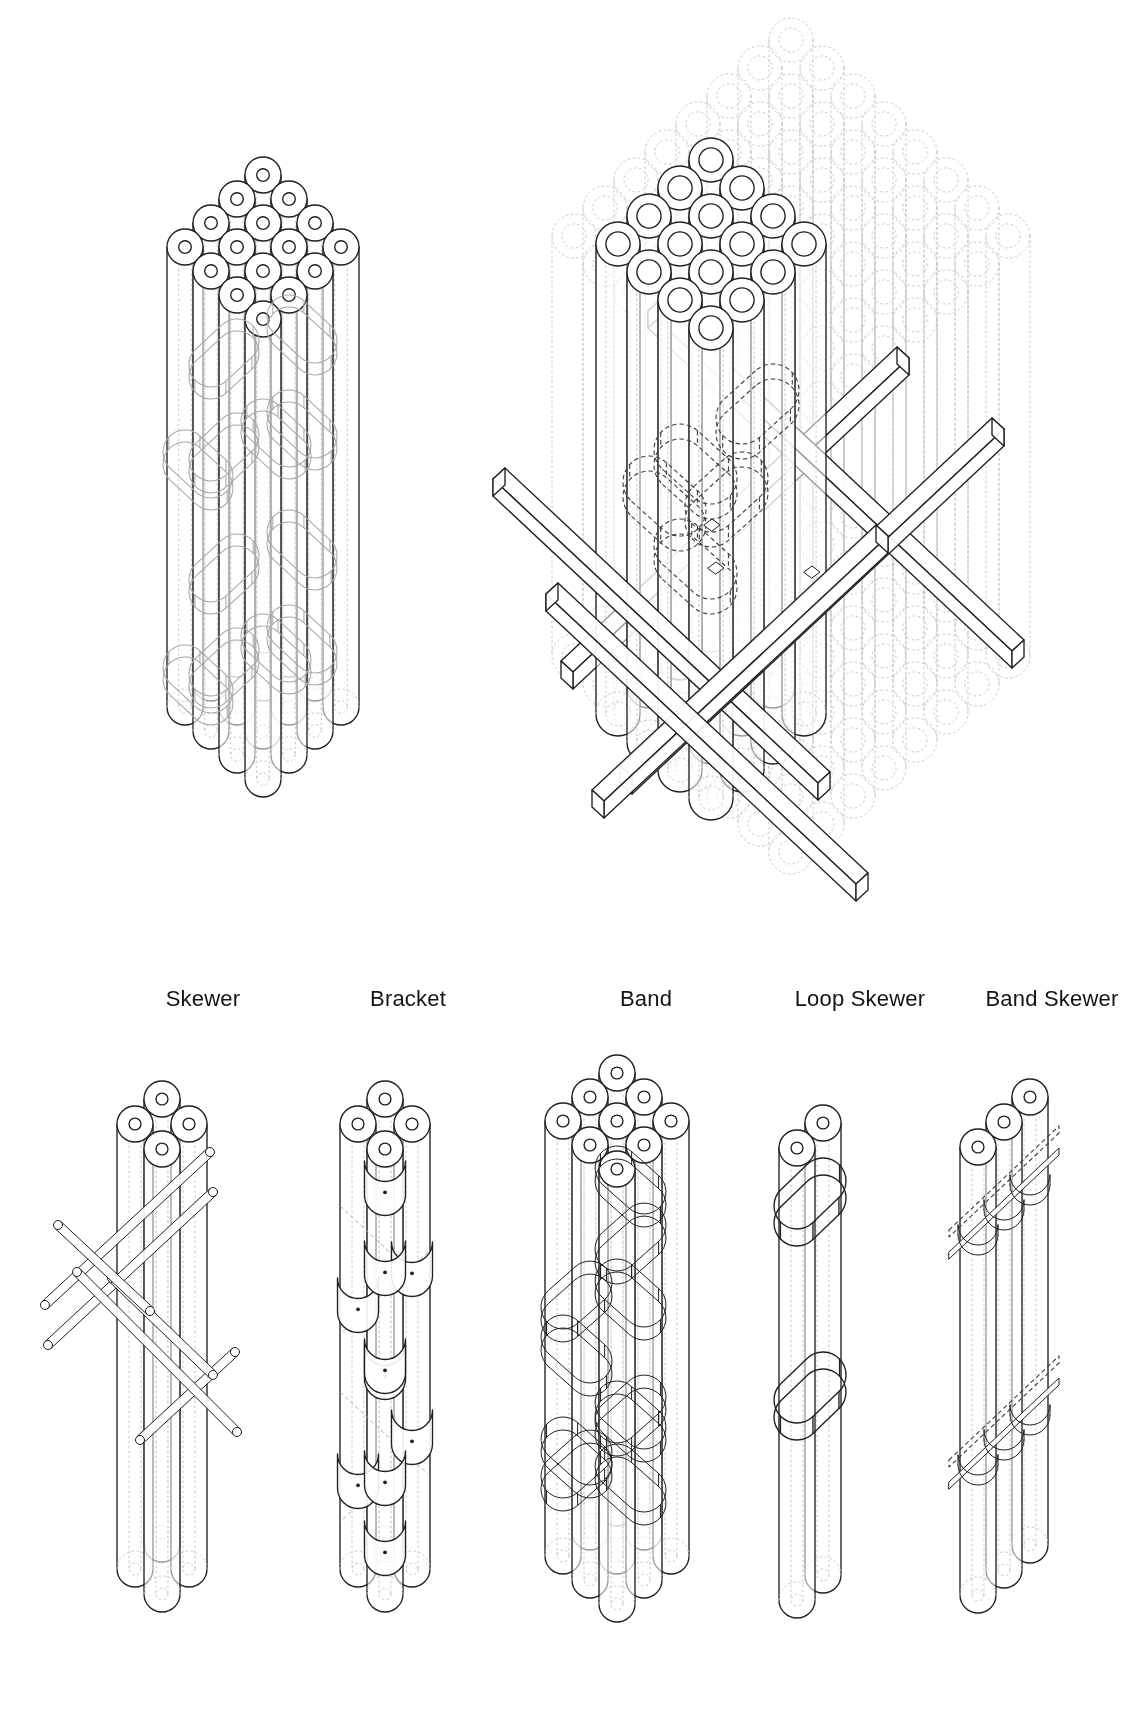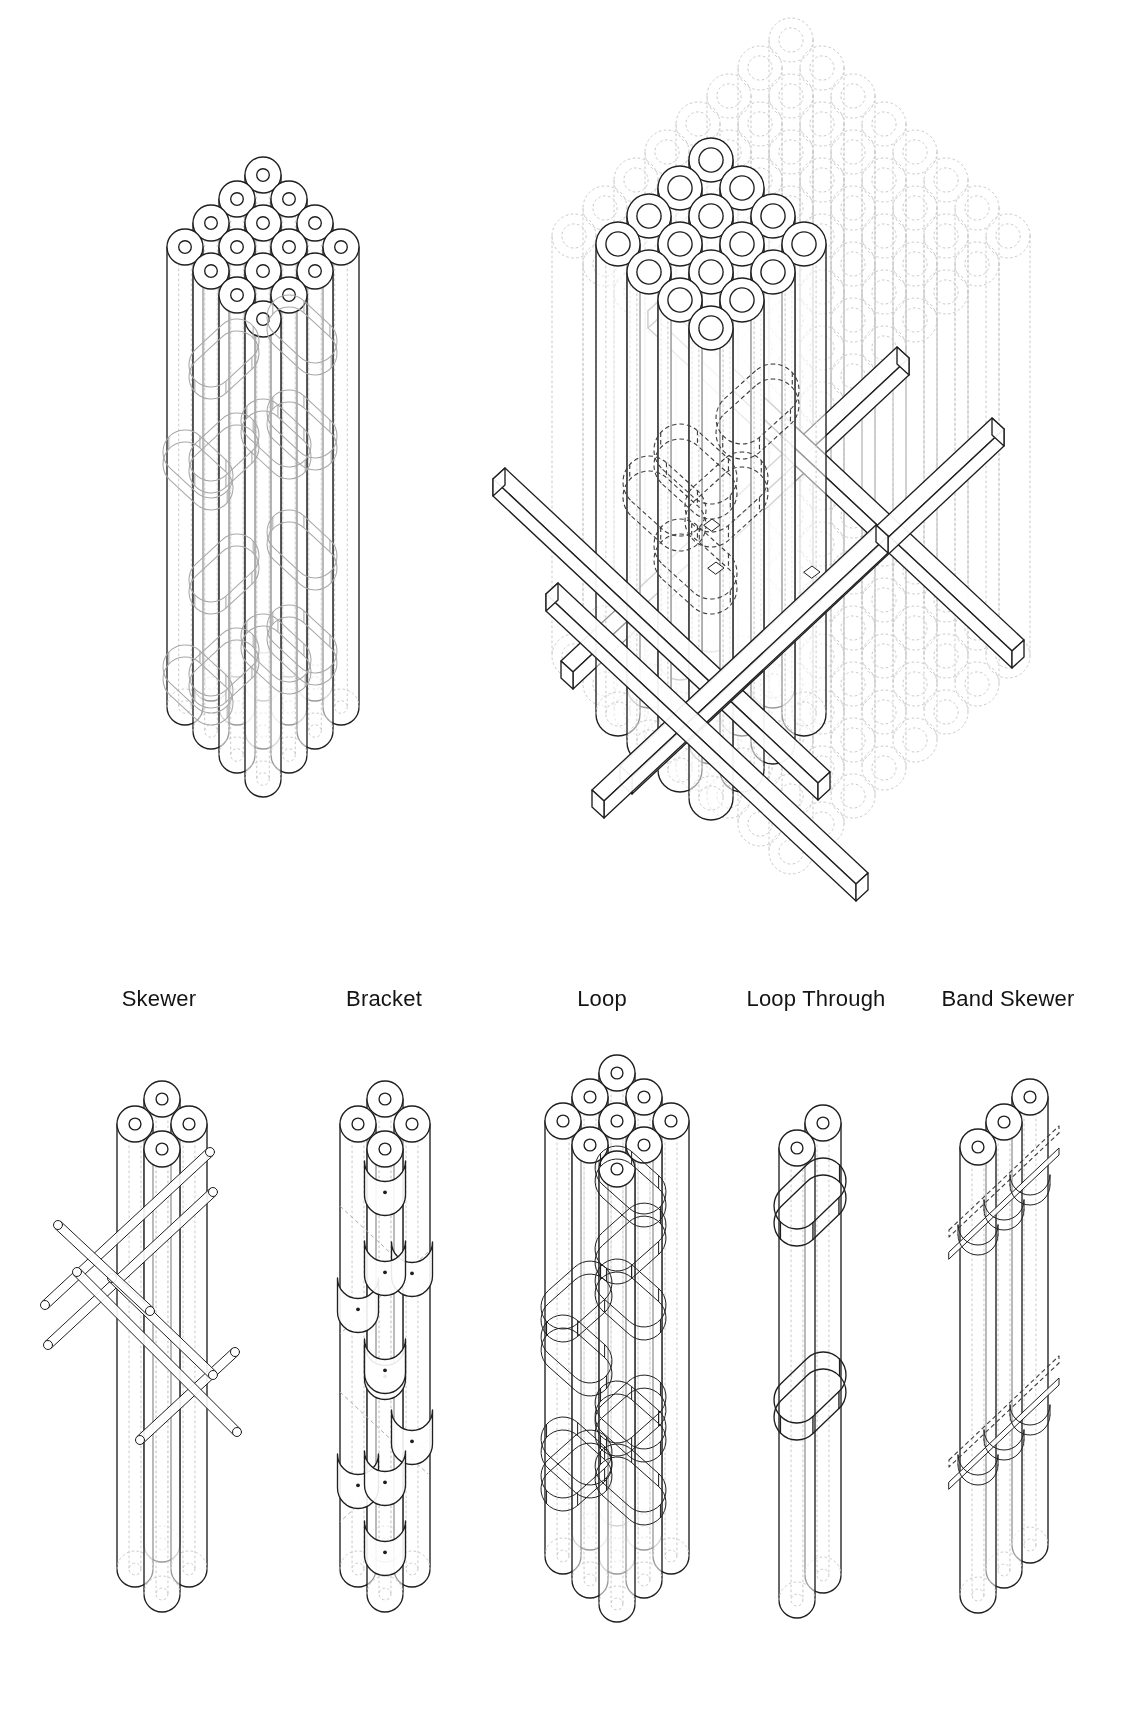--- a/index.html
+++ b/index.html
@@ -1,21 +1,21 @@
 <!DOCTYPE html>
 <html style="--ink: #1f1f1f; --ghost: #c6c6c6; --band: #a8a8a8; --dash: #3e3e3e; --label: #141414; --bg: #ffffff;"><head>
 <meta charset="utf-8">
 <style>
   html,body{margin:0;padding:0;background:#fff;}
   .page{position:relative;width:1140px;height:1710px;background:var(--bg,#fff);
         font-family:"Liberation Sans", sans-serif;overflow:hidden;}
   .canvas{position:absolute;left:0;top:0;width:1140px;height:1710px;display:block;}
   .captions{position:absolute;left:0;top:986px;width:1140px;height:30px;}
   .cap{position:absolute;transform:translateX(-50%);font-size:22px;line-height:26px;
-       color:var(--label,#141414);white-space:nowrap;letter-spacing:.2px;}
+       color:var(--label,#141414);white-space:nowrap;letter-spacing:.2px;margin-left:44px;}
   
   .si{stroke:var(--ink);stroke-width:1.35;fill:none;stroke-linecap:round;stroke-linejoin:round}
   .t{stroke-width:1}
   .fw{fill:rgba(255,255,255,.55)}
   .fw2{fill:rgba(255,255,255,.93)}
   .fw3{fill:rgba(255,255,255,.9)}
   .fs{fill:#fff}
   .sg{stroke:var(--ghost);stroke-width:.95;fill:none;stroke-dasharray:1.8 3.2;stroke-linecap:round}
   .sb{stroke:var(--band);stroke-width:1.05;fill:none;stroke-linejoin:round}
   .sd{stroke:var(--dash);stroke-width:1.1;fill:none;stroke-dasharray:4.5 3;stroke-linejoin:round}
@@ -1109,18 +1109,18 @@
           <path d="M 958 1455 A 20 20 0 0 0 998 1455" class="si t"></path>
           <path d="M 958 1465 A 20 20 0 0 0 998 1465" class="si t"></path>
           <line x1="958" y1="1455" x2="958" y2="1465" class="si t"></line>
           <line x1="998" y1="1455" x2="998" y2="1465" class="si t"></line>
         </g>
       </g>
     </svg>
 
   <div class="captions">
     <span class="cap" style="left:159px">Skewer</span>
-    <span class="cap" style="left:384px">Bracket</span>
-    <span class="cap" style="left:602px">Loop</span>
-    <span class="cap" style="left:816px">Loop Through</span>
+    <span class="cap" style="left:364px">Bracket</span>
+    <span class="cap" style="left:602px">Band</span>
+    <span class="cap" style="left:816px">Loop Skewer</span>
     <span class="cap" style="left:1008px">Band Skewer</span>
   </div>
 </div>
 
 </body></html>

